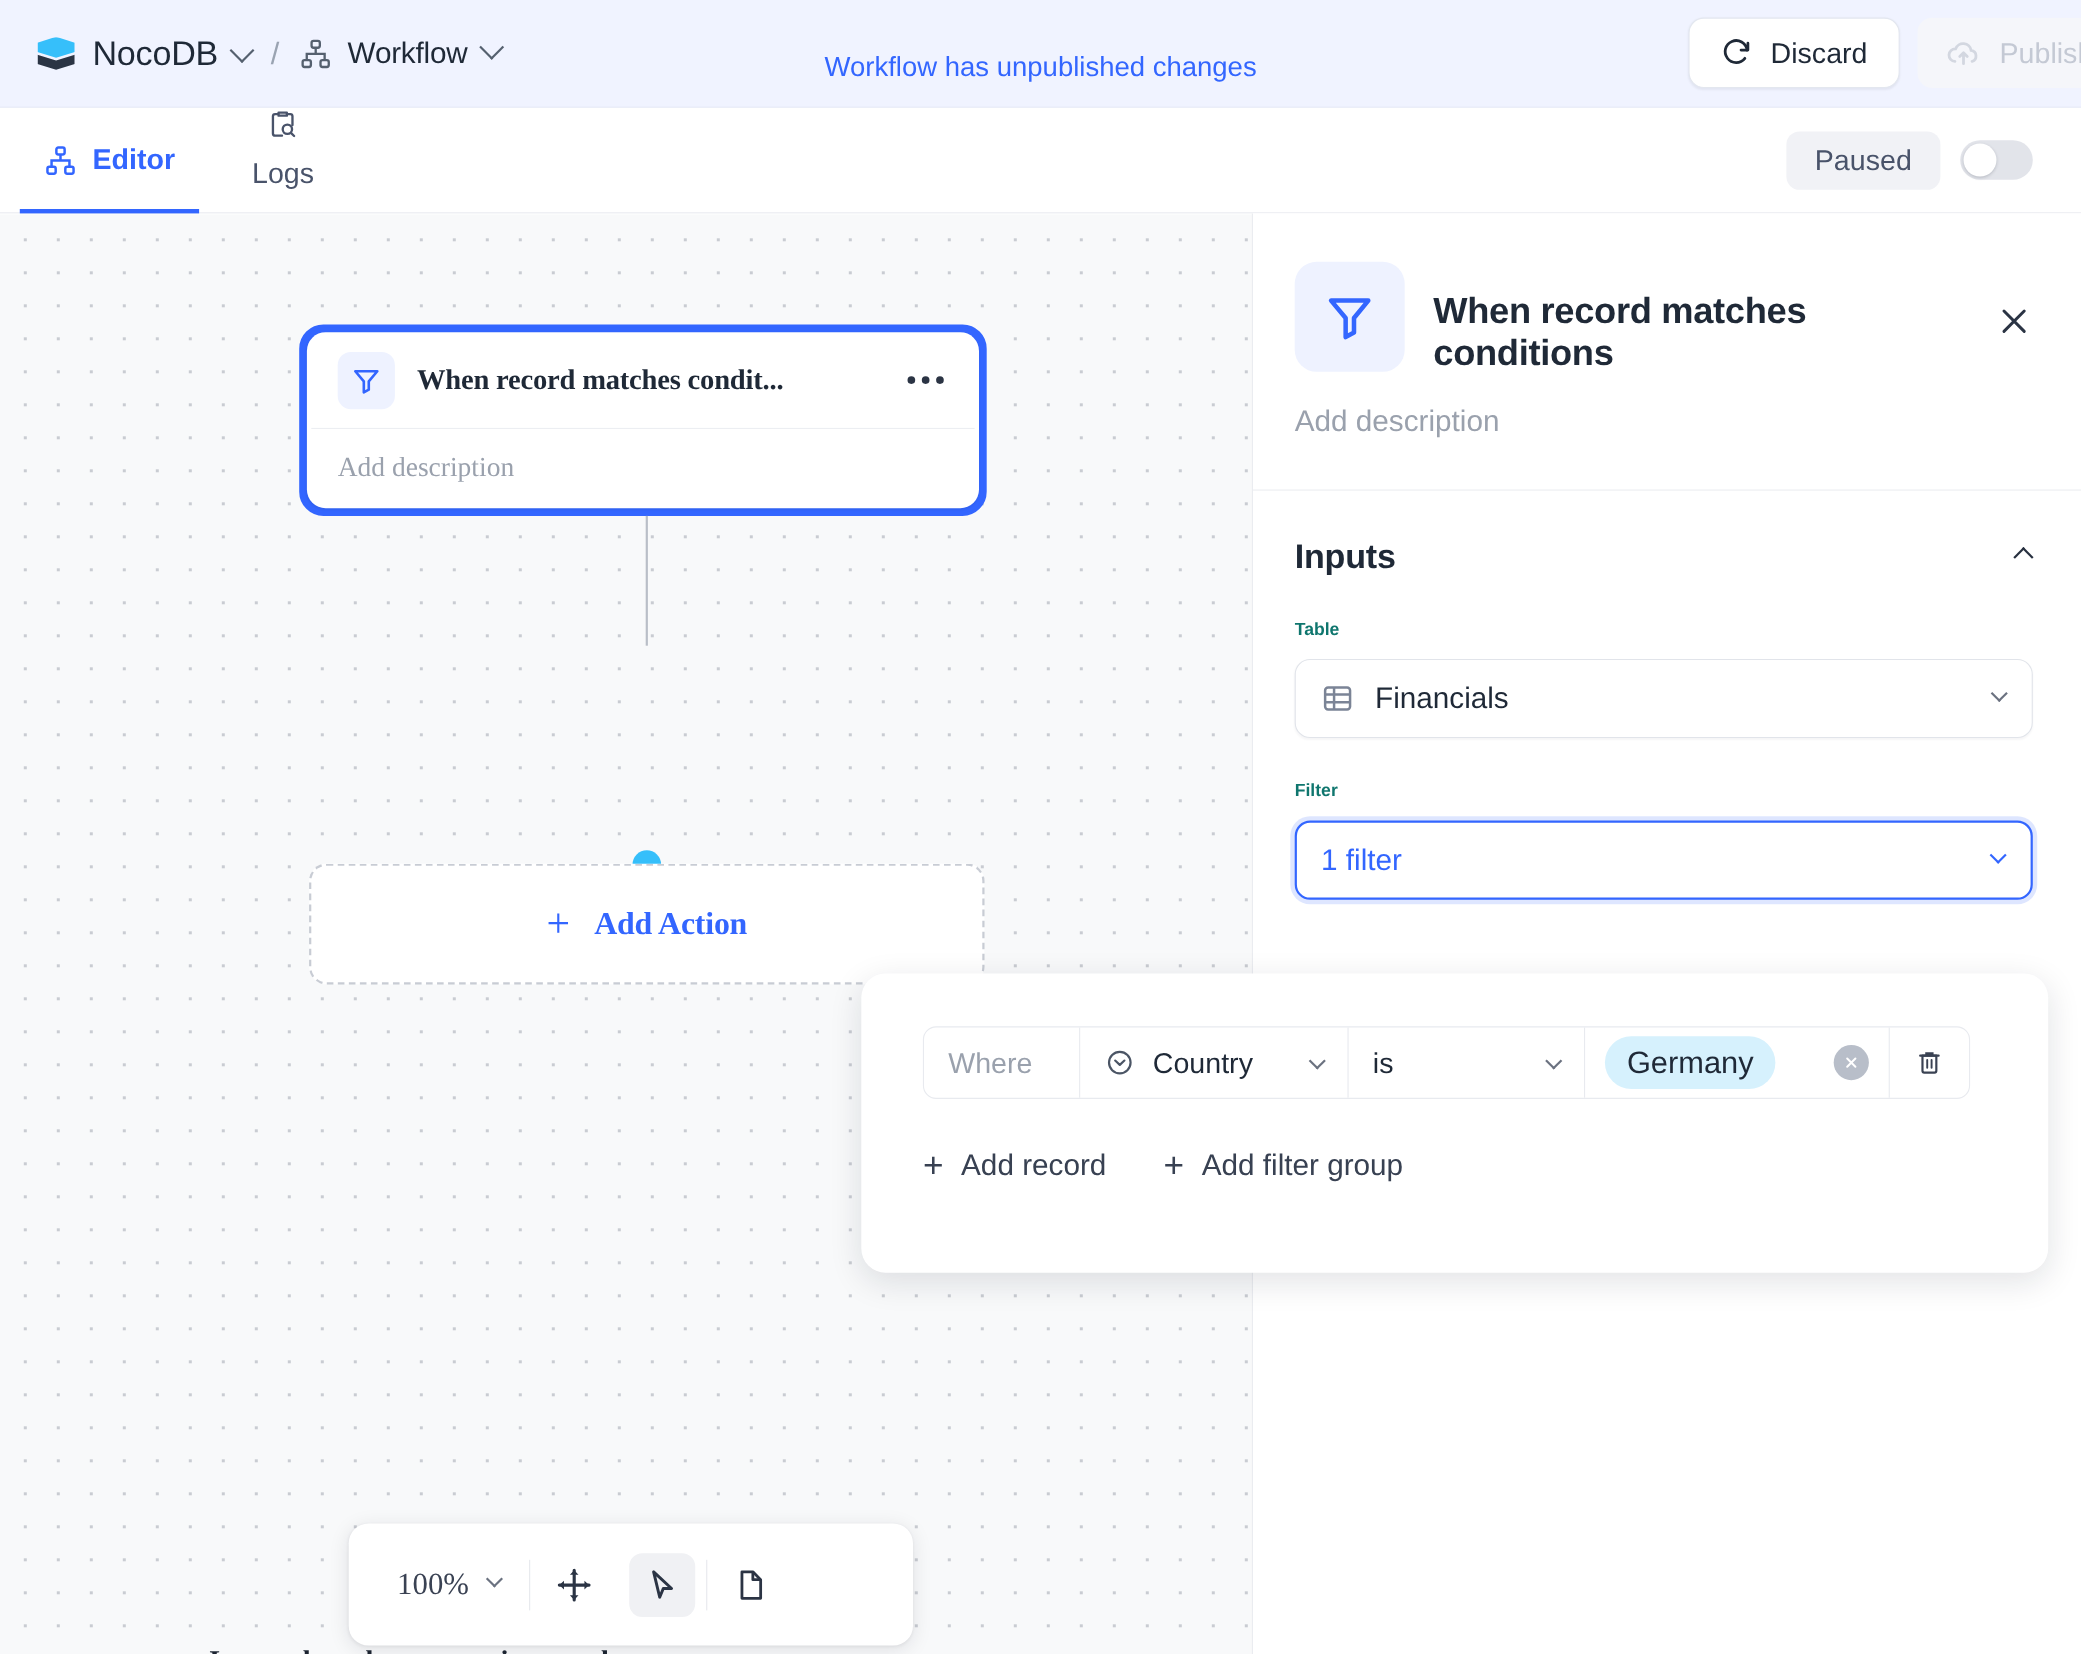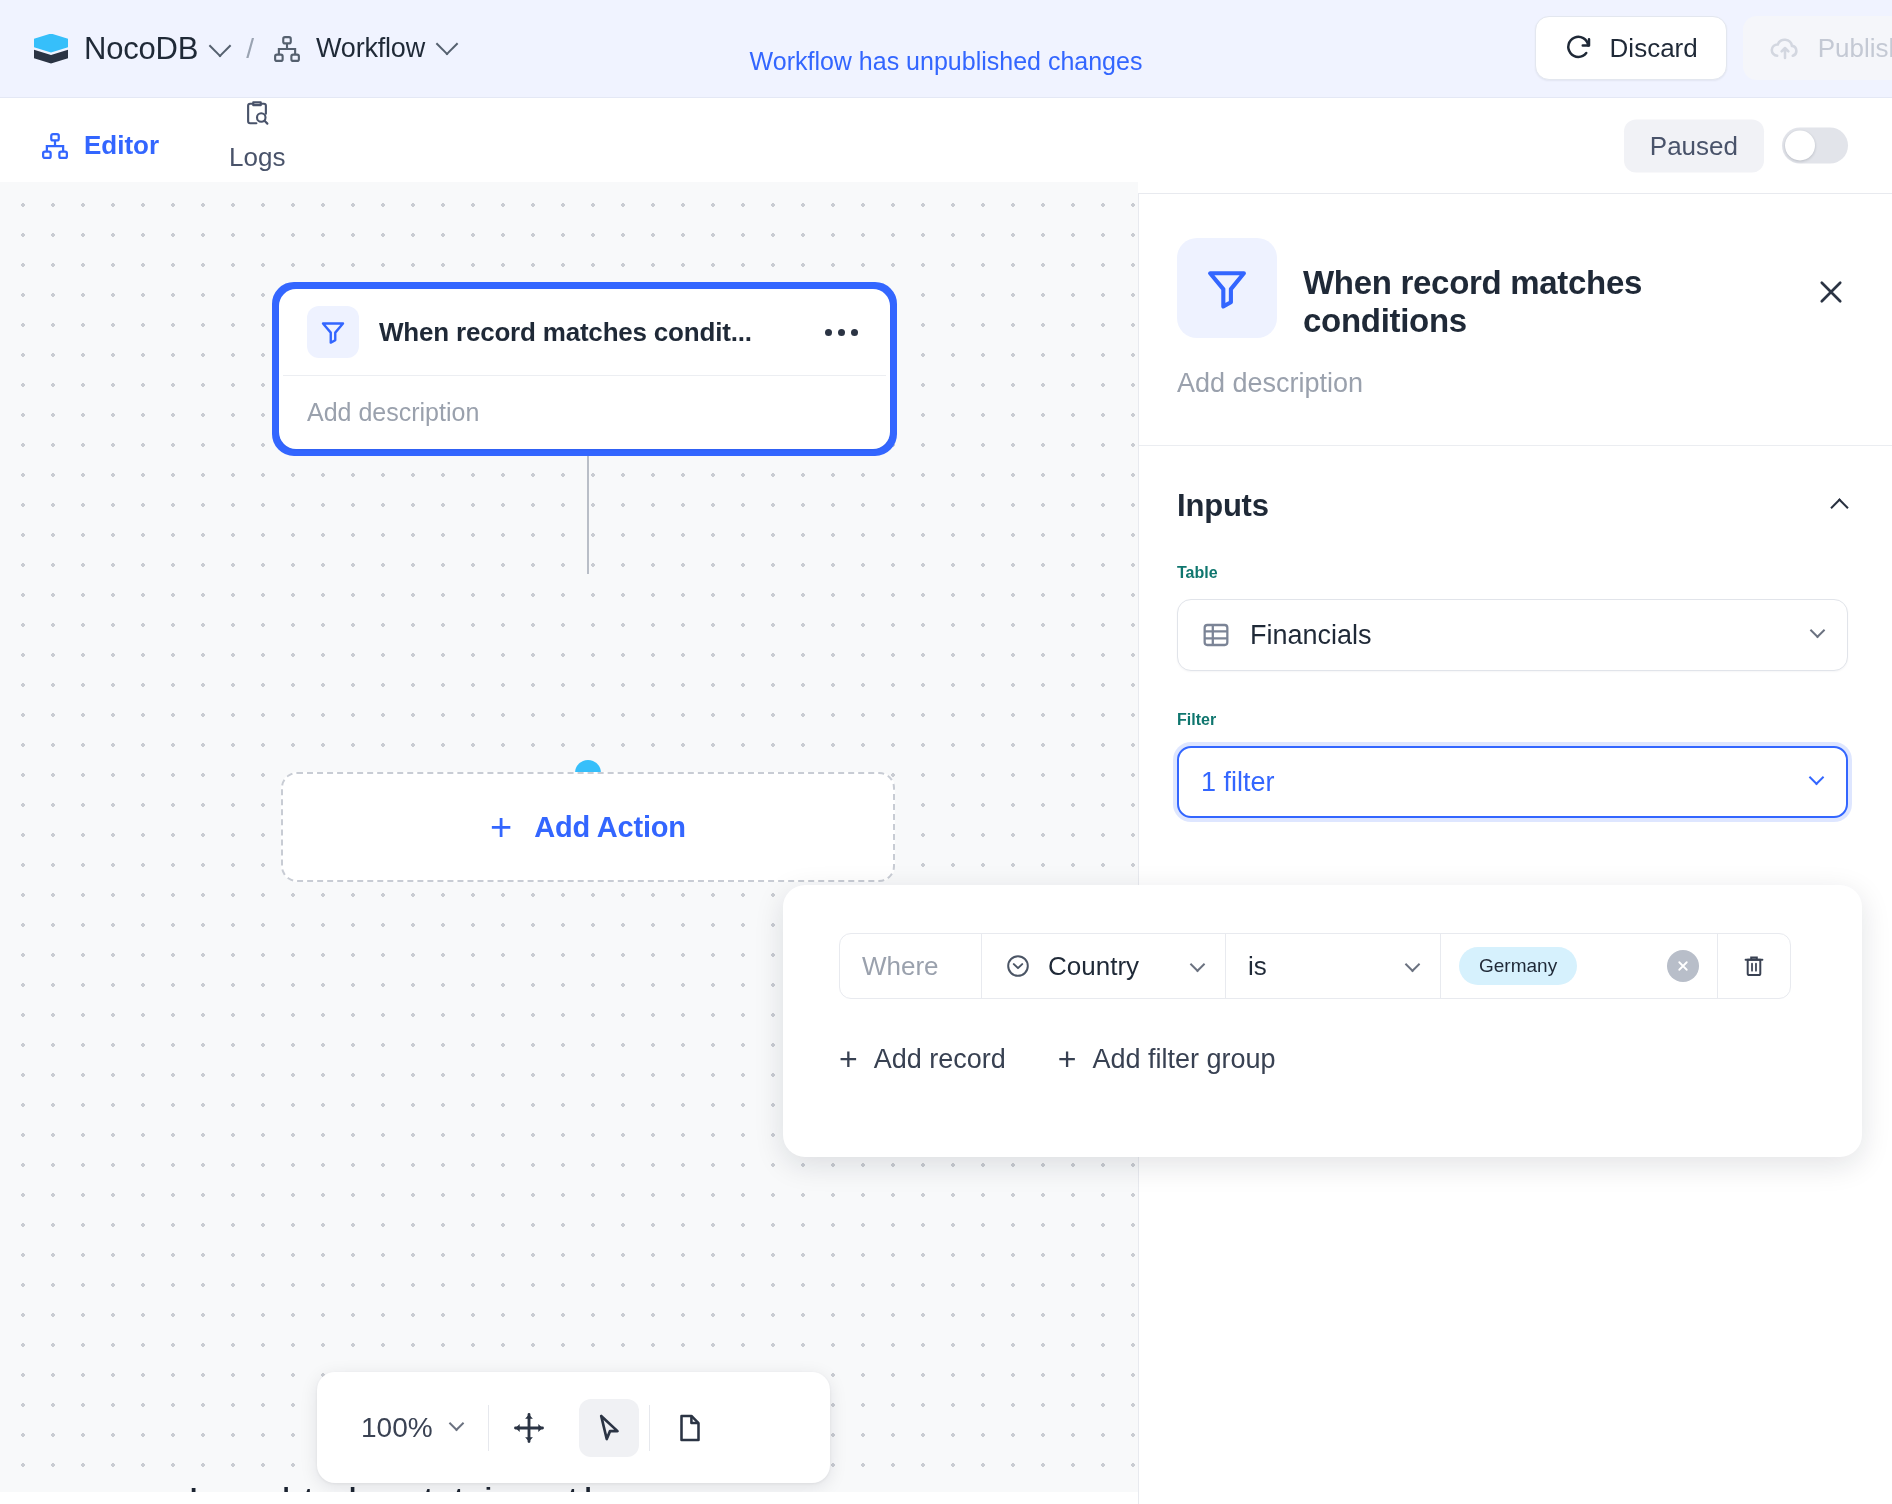--- a/index.html
+++ b/index.html
@@ -109,26 +109,27 @@
     width: 66px; height: 36px; border-radius: 18px; background: #e2e4ea;
     position: relative; cursor: pointer;
   }
   .toggle .knob {
     position: absolute; left: 3px; top: 3px; width: 30px; height: 30px;
     border-radius: 50%; background: #fff; box-shadow: 0 1px 3px rgba(16,24,40,.2);
   }
 
   
   .canvas {
-    position: absolute; left: 0; top: 182px; width: 1138px; height: 1310px;
+    position: absolute; left: 0; top: 195px; width: 1138px; height: 1310px;
     background-color: #f8f9fa;
     background-image: radial-gradient(circle, #c9ccd2 1.6px, transparent 1.7px);
     background-size: 30px 30px;
     background-position: 8px 8px;
     overflow: hidden;
+    font-family: Liberation Serif, serif;
   }
 
   .node {
     position: absolute; left: 272px; top: 100px; width: 625px; height: 174px;
     border: 3px solid #3366ff; border-radius: 22px; background: #3366ff;
     padding: 4px;
   }
   .node-inner {
     width: 100%; height: 100%; background: #fff; border-radius: 17px;
     box-shadow: 0 1px 2px rgba(16,24,40,.07);
@@ -253,21 +254,21 @@
     border-right: 1px solid #e8eaef; font-size: 26px; color: #1f2937;
   }
   .fr-where { width: 142px; color: #9aa1ad; }
   .fr-field { width: 244px; gap: 16px; }
   .fr-field .fname { flex: 1 1 auto; font-weight: 500; }
   .fr-op { width: 215px; }
   .fr-op .oname { flex: 1 1 auto; }
   .fr-val { flex: 1 1 auto; display: flex; align-items: center; gap: 0; padding: 0 18px; }
   .chip {
     background: #d6f1fd; border-radius: 999px; padding: 8px 20px;
-    font-size: 19px; color: #1f2937;
+    font-size: 28px; color: #1f2937;
   }
   .clear-btn {
     width: 32px; height: 32px; border-radius: 50%; background: #b8bec9;
     display: flex; align-items: center; justify-content: center; margin-left: auto;
     cursor: pointer;
   }
   .fr-del {
     width: 72px; display: flex; align-items: center; justify-content: center;
     border-right: none; cursor: pointer;
   }

